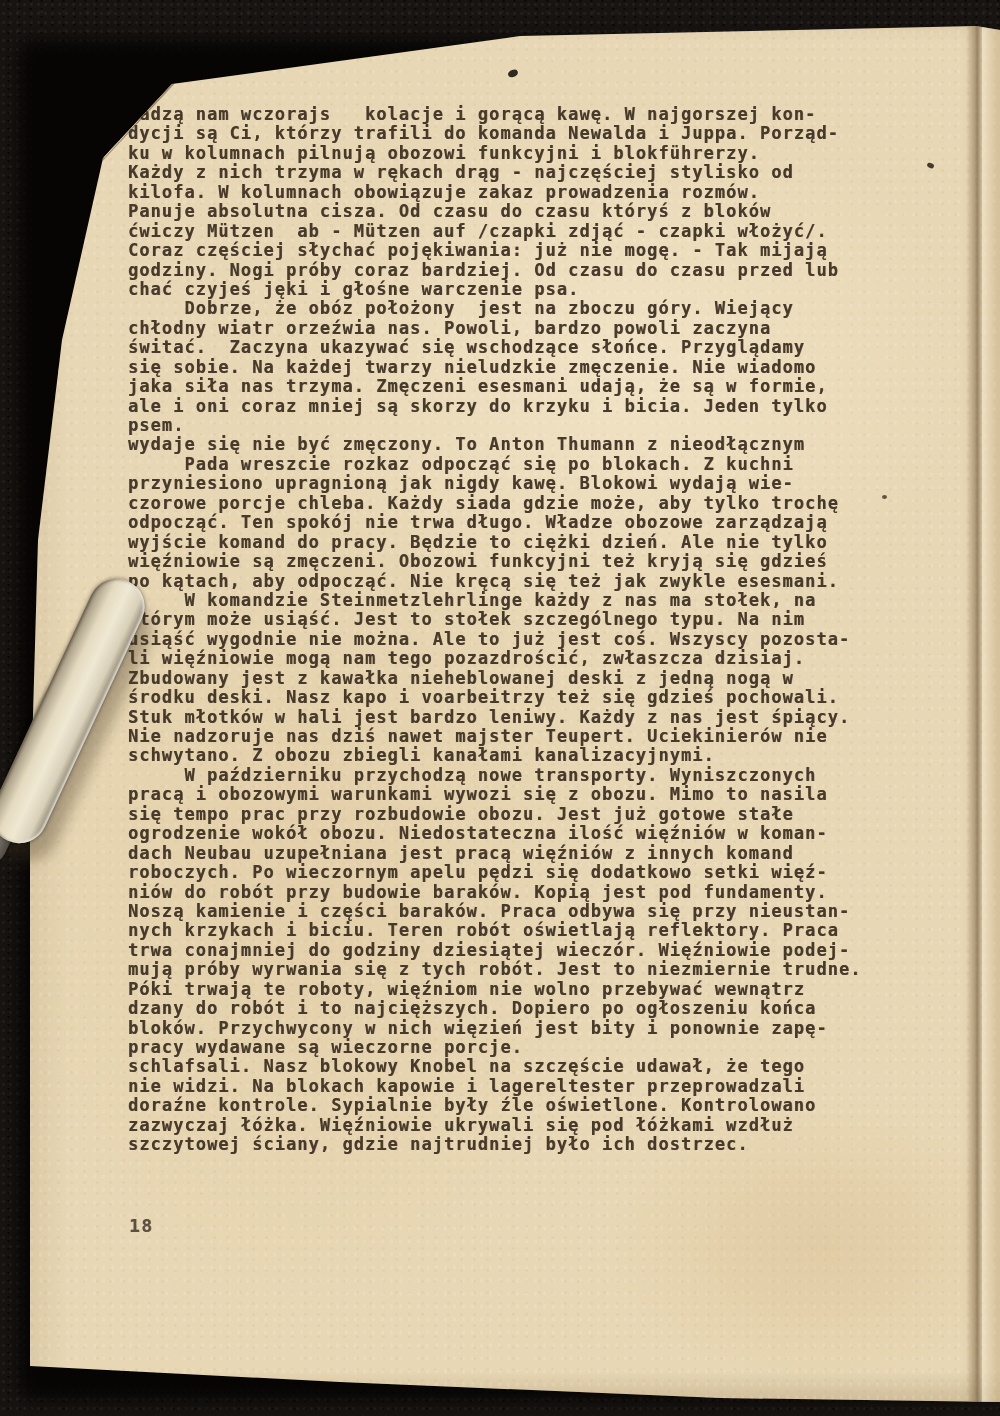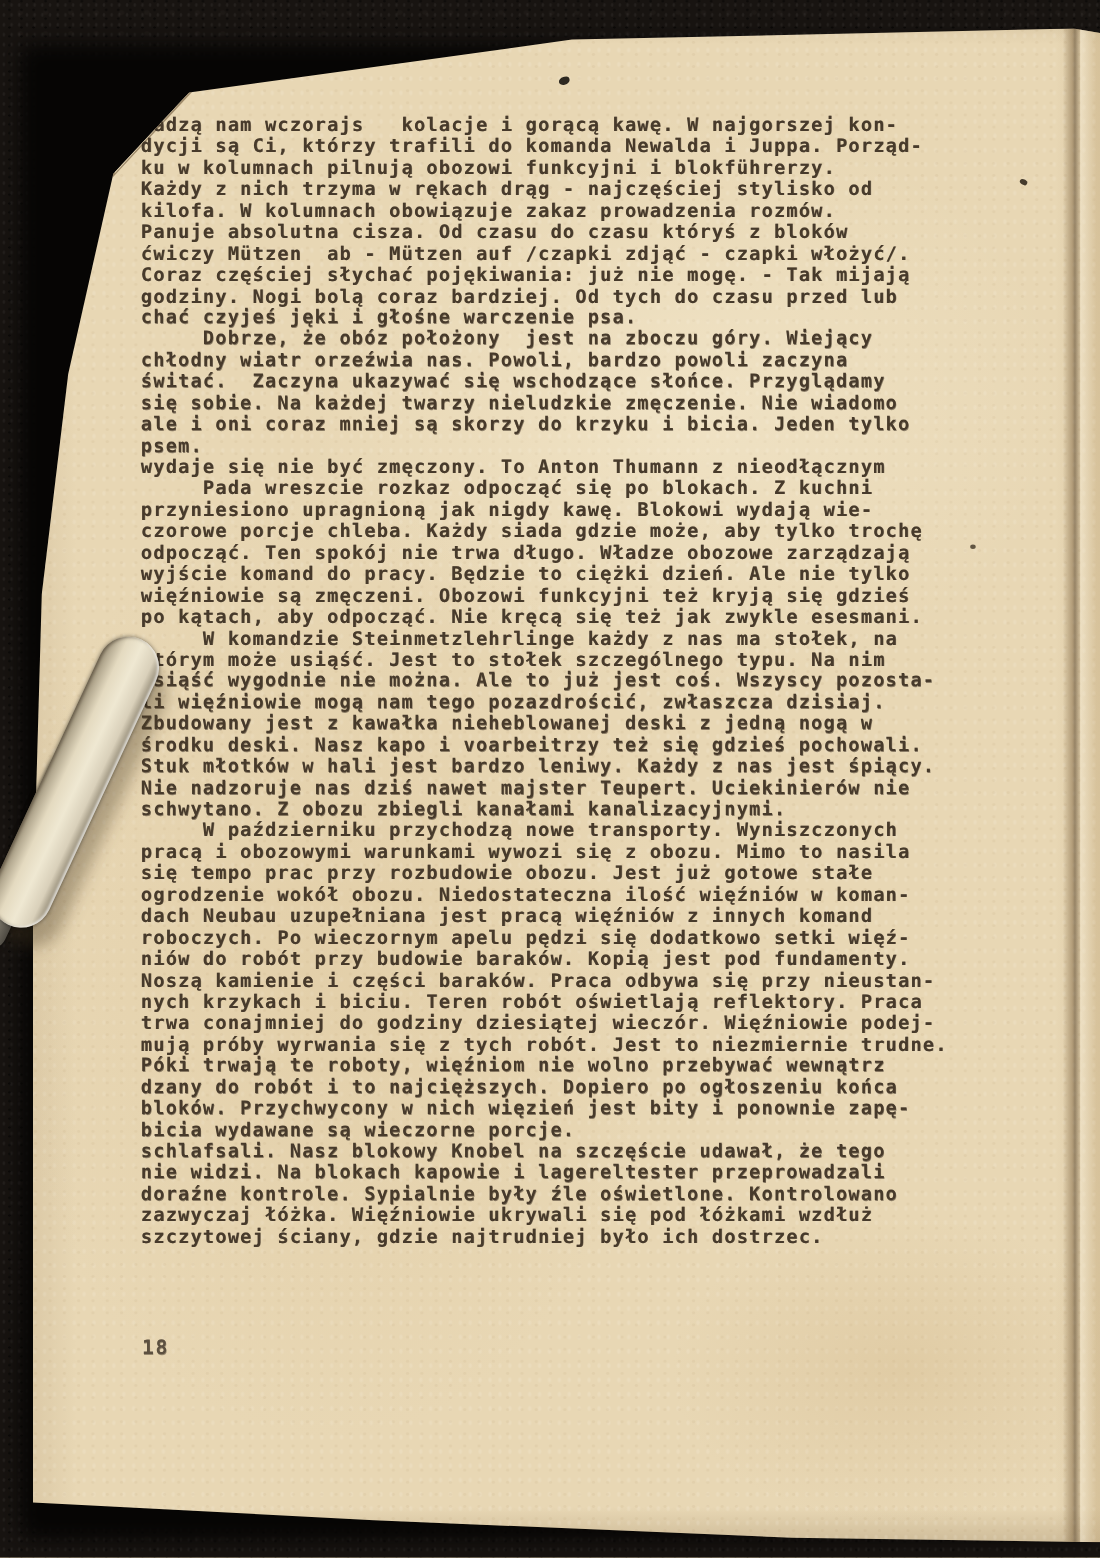--- a/index.html
+++ b/index.html
@@ -130,28 +130,29 @@
   <div class="text-block">
       <div class="paragraph">
         <div class="line">dadzą nam wczorajs   kolacje i gorącą kawę. W najgorszej kon-</div>
         <div class="line">dycji są Ci, którzy trafili do komanda Newalda i Juppa. Porząd-</div>
         <div class="line">ku w kolumnach pilnują obozowi funkcyjni i blokführerzy.</div>
         <div class="line">Każdy z nich trzyma w rękach drąg - najczęściej stylisko od</div>
         <div class="line">kilofa. W kolumnach obowiązuje zakaz prowadzenia rozmów.</div>
         <div class="line">Panuje absolutna cisza. Od czasu do czasu któryś z bloków</div>
         <div class="line">ćwiczy Mützen  ab - Mützen auf /czapki zdjąć - czapki włożyć/.</div>
         <div class="line">Coraz częściej słychać pojękiwania: już nie mogę. - Tak mijają</div>
-        <div class="line">godziny. Nogi bolą coraz bardziej. Od tych do czasu przed lub</div>
+        <div class="line">godziny. Nogi próby coraz bardziej. Od czasu do czasu przed lub</div>
         <div class="line">chać czyjeś jęki i głośne warczenie psa.</div>
       </div>
       <div class="paragraph">
         <div class="line">     Dobrze, że obóz położony  jest na zboczu góry. Wiejący</div>
         <div class="line">chłodny wiatr orzeźwia nas. Powoli, bardzo powoli zaczyna</div>
         <div class="line">świtać.  Zaczyna ukazywać się wschodzące słońce. Przyglądamy</div>
         <div class="line">się sobie. Na każdej twarzy nieludzkie zmęczenie. Nie wiadomo</div>
+        <div class="line">jaka siła nas trzyma. Zmęczeni esesmani udają, że są w formie,</div>
         <div class="line">ale i oni coraz mniej są skorzy do krzyku i bicia. Jeden tylko</div>
         <div class="line">psem.</div>
         <div class="line">wydaje się nie być zmęczony. To Anton Thumann z nieodłącznym</div>
       </div>
       <div class="paragraph">
         <div class="line">     Pada wreszcie rozkaz odpocząć się po blokach. Z kuchni</div>
         <div class="line">przyniesiono upragnioną jak nigdy kawę. Blokowi wydają wie-</div>
         <div class="line">czorowe porcje chleba. Każdy siada gdzie może, aby tylko trochę</div>
         <div class="line">odpocząć. Ten spokój nie trwa długo. Władze obozowe zarządzają</div>
         <div class="line">wyjście komand do pracy. Będzie to ciężki dzień. Ale nie tylko</div>
@@ -177,21 +178,21 @@
         <div class="line">dach Neubau uzupełniana jest pracą więźniów z innych komand</div>
         <div class="line">roboczych. Po wieczornym apelu pędzi się dodatkowo setki więź-</div>
         <div class="line">niów do robót przy budowie baraków. Kopią jest pod fundamenty.</div>
         <div class="line">Noszą kamienie i części baraków. Praca odbywa się przy nieustan-</div>
         <div class="line">nych krzykach i biciu. Teren robót oświetlają reflektory. Praca</div>
         <div class="line">trwa conajmniej do godziny dziesiątej wieczór. Więźniowie podej-</div>
         <div class="line">mują próby wyrwania się z tych robót. Jest to niezmiernie trudne.</div>
         <div class="line">Póki trwają te roboty, więźniom nie wolno przebywać wewnątrz</div>
         <div class="line">dzany do robót i to najcięższych. Dopiero po ogłoszeniu końca</div>
         <div class="line">bloków. Przychwycony w nich więzień jest bity i ponownie zapę-</div>
-        <div class="line">bicia wydawane są wieczorne porcje.</div>
+        <div class="line">pracy wydawane są wieczorne porcje.</div>
       </div>
       <div class="paragraph">
         <div class="line">schlafsali. Nasz blokowy Knobel na szczęście udawał, że tego</div>
         <div class="line">nie widzi. Na blokach kapowie i lagereltester przeprowadzali</div>
         <div class="line">doraźne kontrole. Sypialnie były źle oświetlone. Kontrolowano</div>
         <div class="line">zazwyczaj łóżka. Więźniowie ukrywali się pod łóżkami wzdłuż</div>
         <div class="line">szczytowej ściany, gdzie najtrudniej było ich dostrzec.</div>
       </div>
     </div>
 

